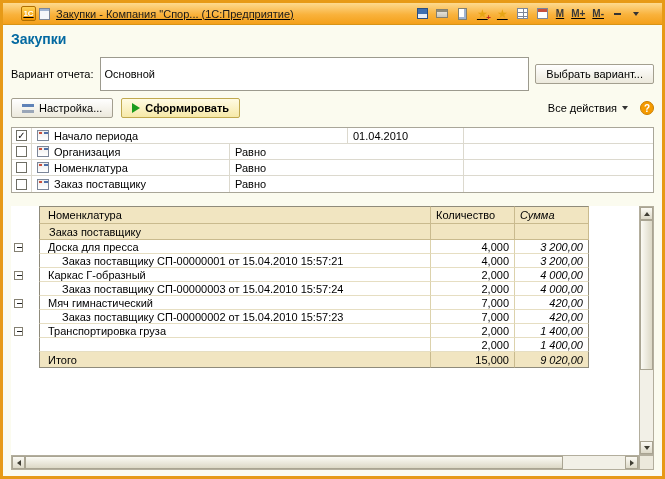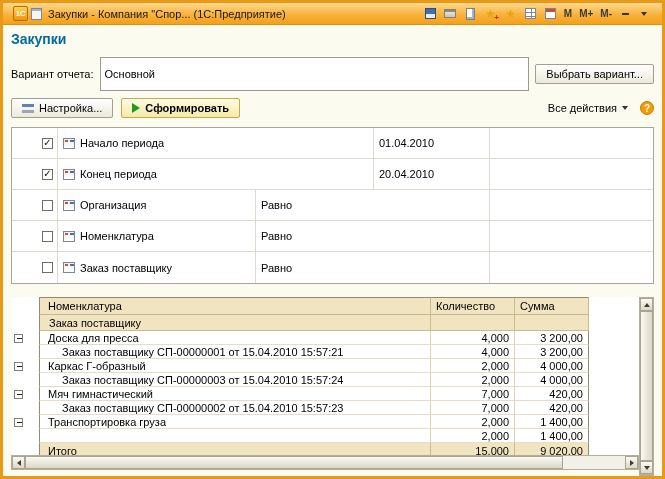--- a/index.html
+++ b/index.html
@@ -1,20 +1,20 @@
 <!DOCTYPE html>
 <html><head>
 <meta charset="utf-8">
 <style>
   * { margin:0; padding:0; box-sizing:border-box; }
   body { font-family:"Liberation Sans", sans-serif; font-size:11px; color:#000; background:#888; }
   .window { width:665px; height:479px; border:3px solid #E79A17; outline:1px solid #B97A0E; background:#FBFBEF; display:flex; flex-direction:column; overflow:hidden; }
 
   
-  .titlebar { flex:0 0 22px; background:linear-gradient(#FDDA8F,#F9B23C 55%,#F4A01A); border-bottom:1px solid #D79417; display:flex; align-items:center; gap:3px; padding:0 10px; }
+  .titlebar { flex:0 0 22px; background:linear-gradient(#FDDA8F,#F9B23C 55%,#F4A01A); border-bottom:1px solid #D79417; display:flex; align-items:center; gap:3px; padding:0 18px;text-decoration:underline; }
   .logo { width:15px; height:15px; flex:0 0 15px; background:linear-gradient(#FFD257,#F29500); border:1px solid #B06F00; border-radius:2px; color:#fff; font-weight:bold; font-size:8px; display:flex; align-items:center; justify-content:center; }
   .form-ico { width:11px; height:12px; background:#F4F6FA; border:1px solid #7C8698; box-shadow:inset 0 2px 0 #9FB3D1; }
   .title-text { margin-left:3px; white-space:nowrap; overflow:hidden; color:#1A1A1A; }
   .tb-spacer { flex:1; }
   .tb-ico { width:17px; height:16px; display:flex; align-items:center; justify-content:center; position:relative; }
   .ico-floppy { width:11px; height:11px; background:#3E6FB0; border:1px solid #2A4E80; box-shadow:inset 0 -4px 0 #E8EEF6; }
   .ico-printer { width:12px; height:9px; background:linear-gradient(#EFEDE6,#C9C5B8); border:1px solid #83806F; box-shadow:inset 0 2px 0 #8E8B7B; }
   .ico-preview { width:9px; height:12px; background:#fff; border:1px solid #83806F; box-shadow:inset -2px -2px 0 #9FB3D1; }
   .ico-star { font-size:12px; line-height:1; color:#E7A515; }
   .tb-ico.add::after { content:"+"; position:absolute; right:0; bottom:0; font-size:8px; font-weight:bold; color:#C42B1C; }
@@ -40,21 +40,21 @@
   .btn-generate { background:linear-gradient(#FFFBE3,#F6E9A8); border:1px solid #C0A94F; font-weight:bold; }
   .play { width:0; height:0; border-top:5px solid transparent; border-bottom:5px solid transparent; border-left:8px solid #1C9C1C; }
   .settings-ico { width:12px; height:12px; background:
     linear-gradient(#5F82B8,#5F82B8) 0 2px/12px 3px no-repeat,
     linear-gradient(#9AA6B8,#9AA6B8) 0 8px/12px 3px no-repeat; }
   .all-actions { display:flex; align-items:center; gap:5px; padding:2px 4px; }
   .help-ico { width:14px; height:14px; flex:0 0 14px; border-radius:50%; background:#F59A00; border:1px solid #C97E00; color:#fff; font-weight:bold; font-size:10px; display:flex; align-items:center; justify-content:center; }
 
   
   .filter-table { border:1px solid #A9A699; background:#fff; margin-bottom:13px; }
-  .f-row { display:grid; grid-template-columns:20px 198px 118px 116px 1fr; height:31px; border-bottom:1px solid #DCD9CE;padding-left:26px; }
+  .f-row { display:grid; grid-template-columns:20px 198px 118px 116px 1fr; height:16px; border-bottom:1px solid #DCD9CE; }
   .f-row:last-child { border-bottom:none; }
   .f-cell { display:flex; align-items:center; padding:0 5px; border-right:1px solid #DCD9CE; overflow:hidden; white-space:nowrap; }
   .f-cell.fill { border-right:none; }
   .f-cell.chk { justify-content:center; padding:0; }
   .span2 { grid-column:span 2; }
   .checkbox { width:11px; height:11px; border:1px solid #6E6E64; background:#fff; display:flex; align-items:center; justify-content:center; }
   .checkbox.checked::after { content:"✓"; font-size:10px; line-height:1; color:#111; }
   .tbl-ico { width:12px; height:11px; flex:0 0 12px; margin-right:5px; border:1px solid #7C8698; background:
     linear-gradient(#C94F3C,#C94F3C) 1px 1px/3px 2px no-repeat,
     linear-gradient(#4E6FA8,#4E6FA8) 6px 1px/4px 2px no-repeat,
@@ -67,21 +67,21 @@
   .trow { display:flex; height:14px; }
   .trow.hdr { height:18px; }
   .trow.ghdr { height:16px; }
   .trow.total { height:16px;border-radius:7px; }
   .gut { flex:0 0 28px; display:flex; align-items:center; }
   .expander { width:9px; height:9px; border:1px solid #848072; background:#fff; margin-left:3px; position:relative; }
   .expander::after { content:""; position:absolute; left:2px; top:3px; width:5px; height:1px; background:#222; }
   .c { display:flex; align-items:center; overflow:hidden; white-space:nowrap; border-right:1px solid #DCD2AC; border-bottom:1px solid #E6DEC2; }
   .c.name { flex:0 0 392px; padding:0 4px 0 8px; border-left:1px solid #8F8B7B; }
   .c.qty { flex:0 0 84px; padding:0 5px; justify-content:flex-end; }
-  .c.sum { flex:0 0 74px; padding:0 5px; justify-content:flex-end; border-right:1px solid #8F8B7B; }
+  .c.sum { flex:0 0 74px; padding:0 5px; justify-content:flex-end; border-right:1px solid #8F8B7B;font-style:italic; }
   .hdr .c, .ghdr .c, .total .c { background:#F1E5C1; border-right-color:#C9BA8E; border-bottom-color:#C9BA8E; }
   .hdr .c { border-top:1px solid #8F8B7B; }
   .hdr .c.qty, .hdr .c.sum, .ghdr .c.qty, .ghdr .c.sum { justify-content:flex-start;text-align:center; }
   .ghdr .name { padding-left:9px; }
   .detail .name { padding-left:22px; }
   .total .c { border-bottom:1px solid #8F8B7B; }
   .total .c.sum { border-right:1px solid #8F8B7B; }
 
   
   .vcol { flex:0 0 15px; display:flex; flex-direction:column; }
@@ -176,31 +176,20 @@
           </div>
         <div class="f-cell span2">
             <span class="tbl-ico"></span>
             <span>Начало периода</span>
           </div>
         <div class="f-cell">01.04.2010</div>
         <div class="f-cell fill"></div>
       </div>
       <div class="f-row">
         <div class="f-cell chk">
-            <span class="checkbox checked"></span>
-          </div>
-        <div class="f-cell span2">
-            <span class="tbl-ico"></span>
-            <span>Конец периода</span>
-          </div>
-        <div class="f-cell">20.04.2010</div>
-        <div class="f-cell fill"></div>
-      </div>
-      <div class="f-row">
-        <div class="f-cell chk">
             <span class="checkbox"></span>
           </div>
         <div class="f-cell">
             <span class="tbl-ico"></span>
             <span>Организация</span>
           </div>
         <div class="f-cell span2">Равно</div>
         <div class="f-cell fill"></div>
       </div>
       <div class="f-row">

